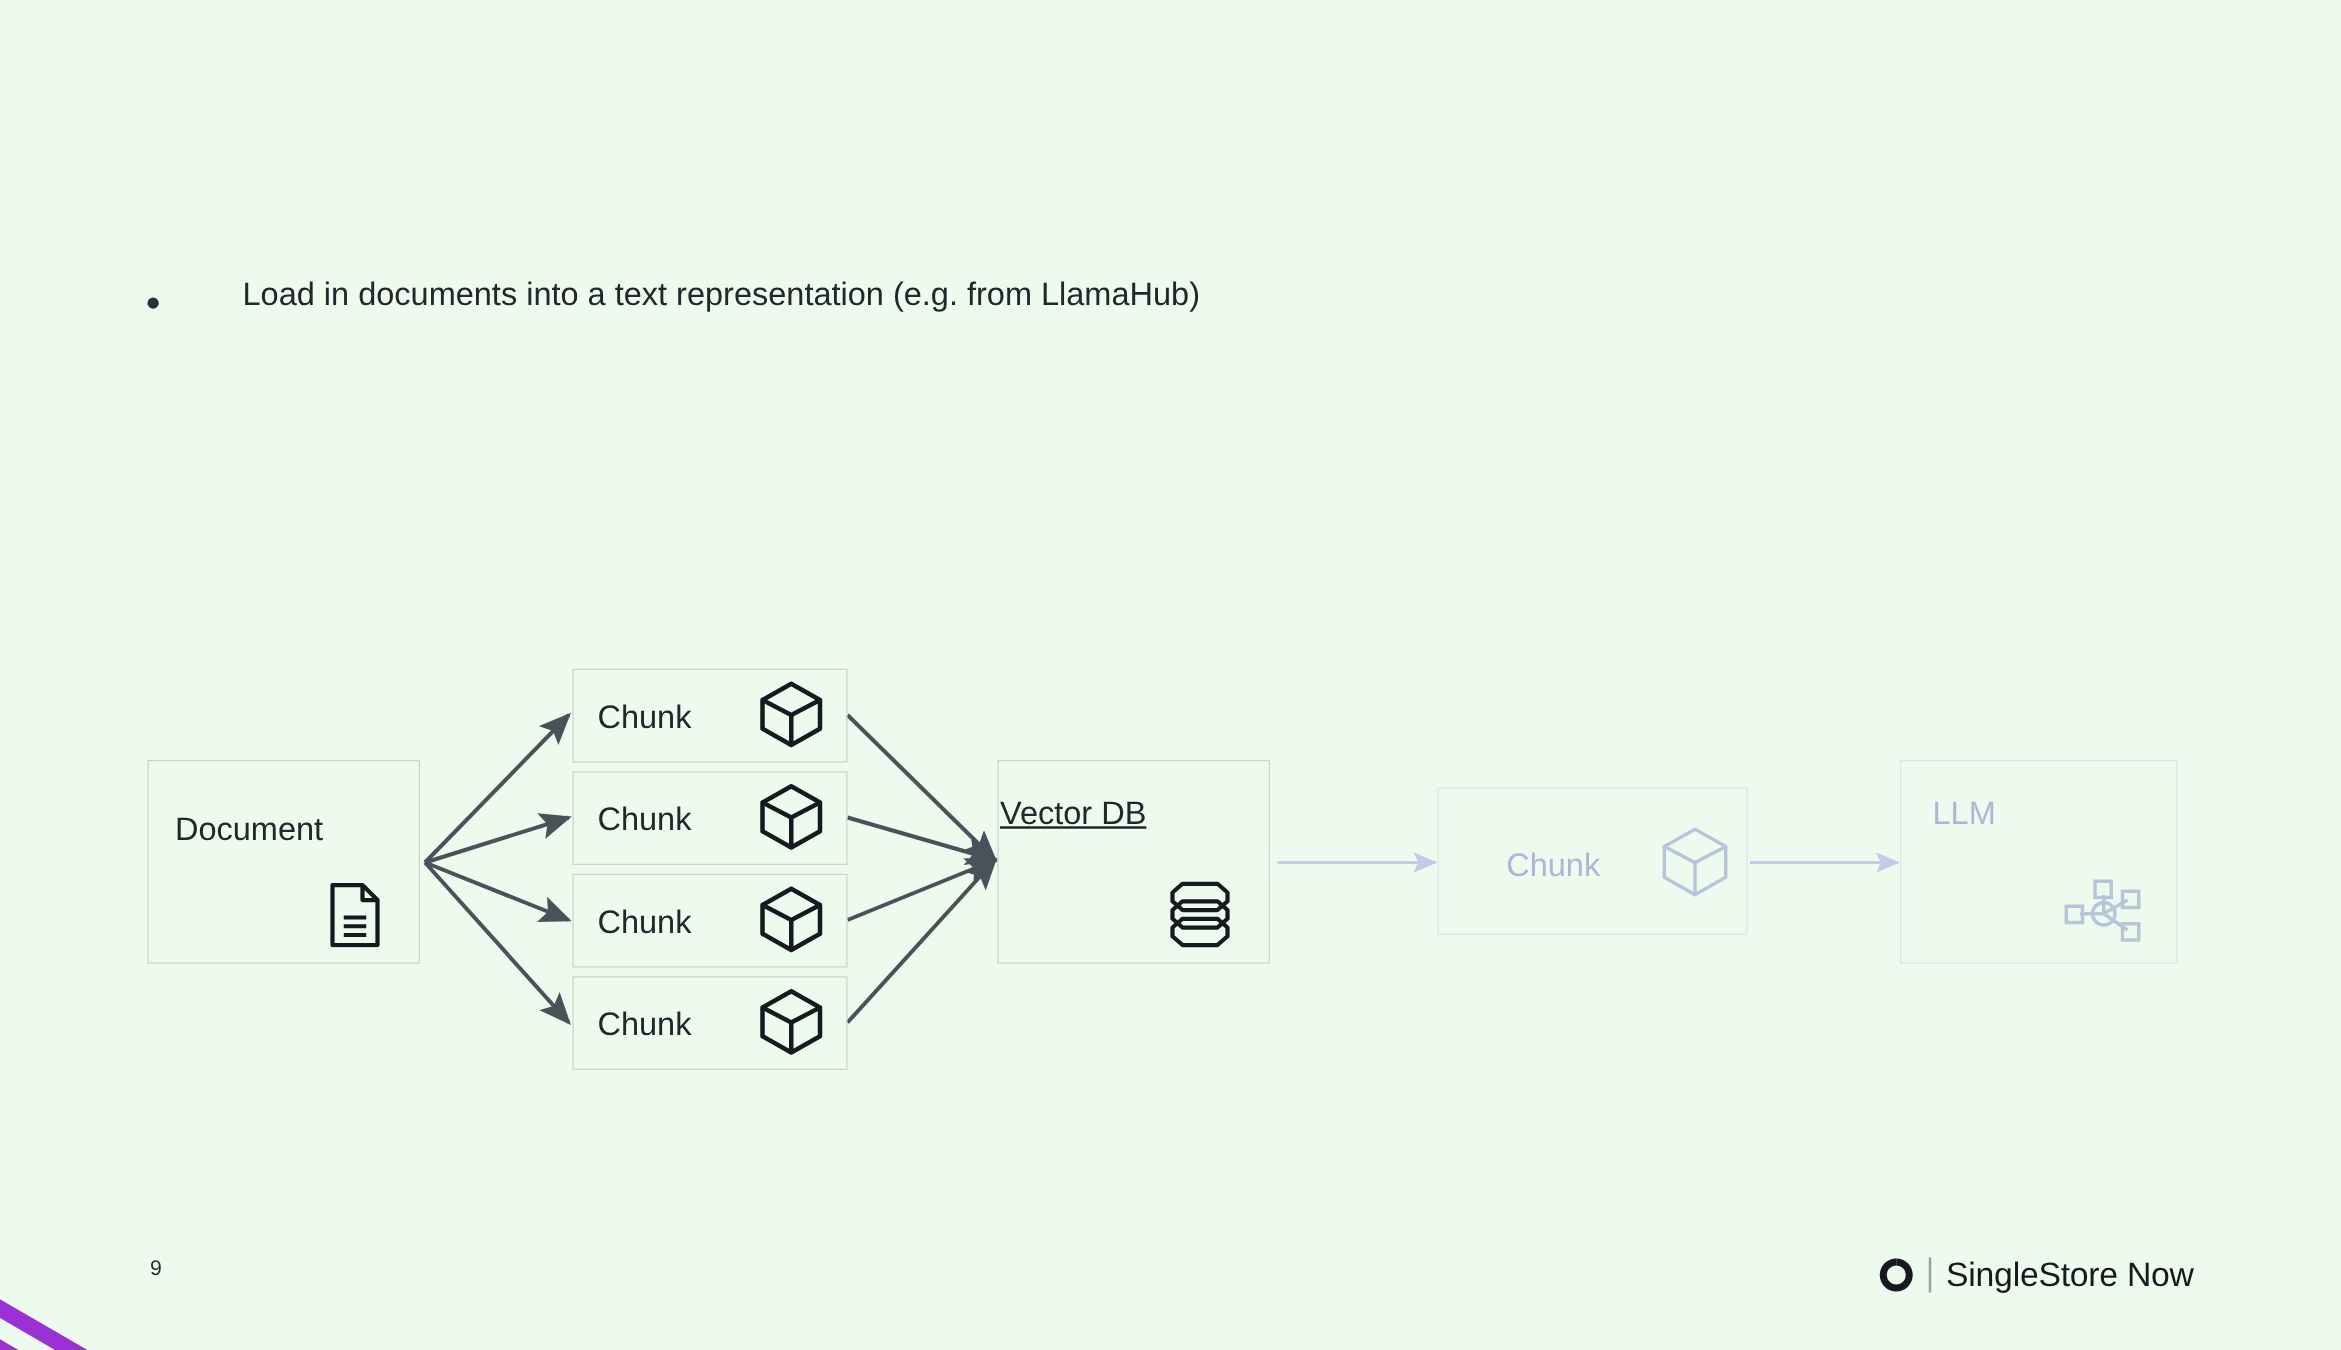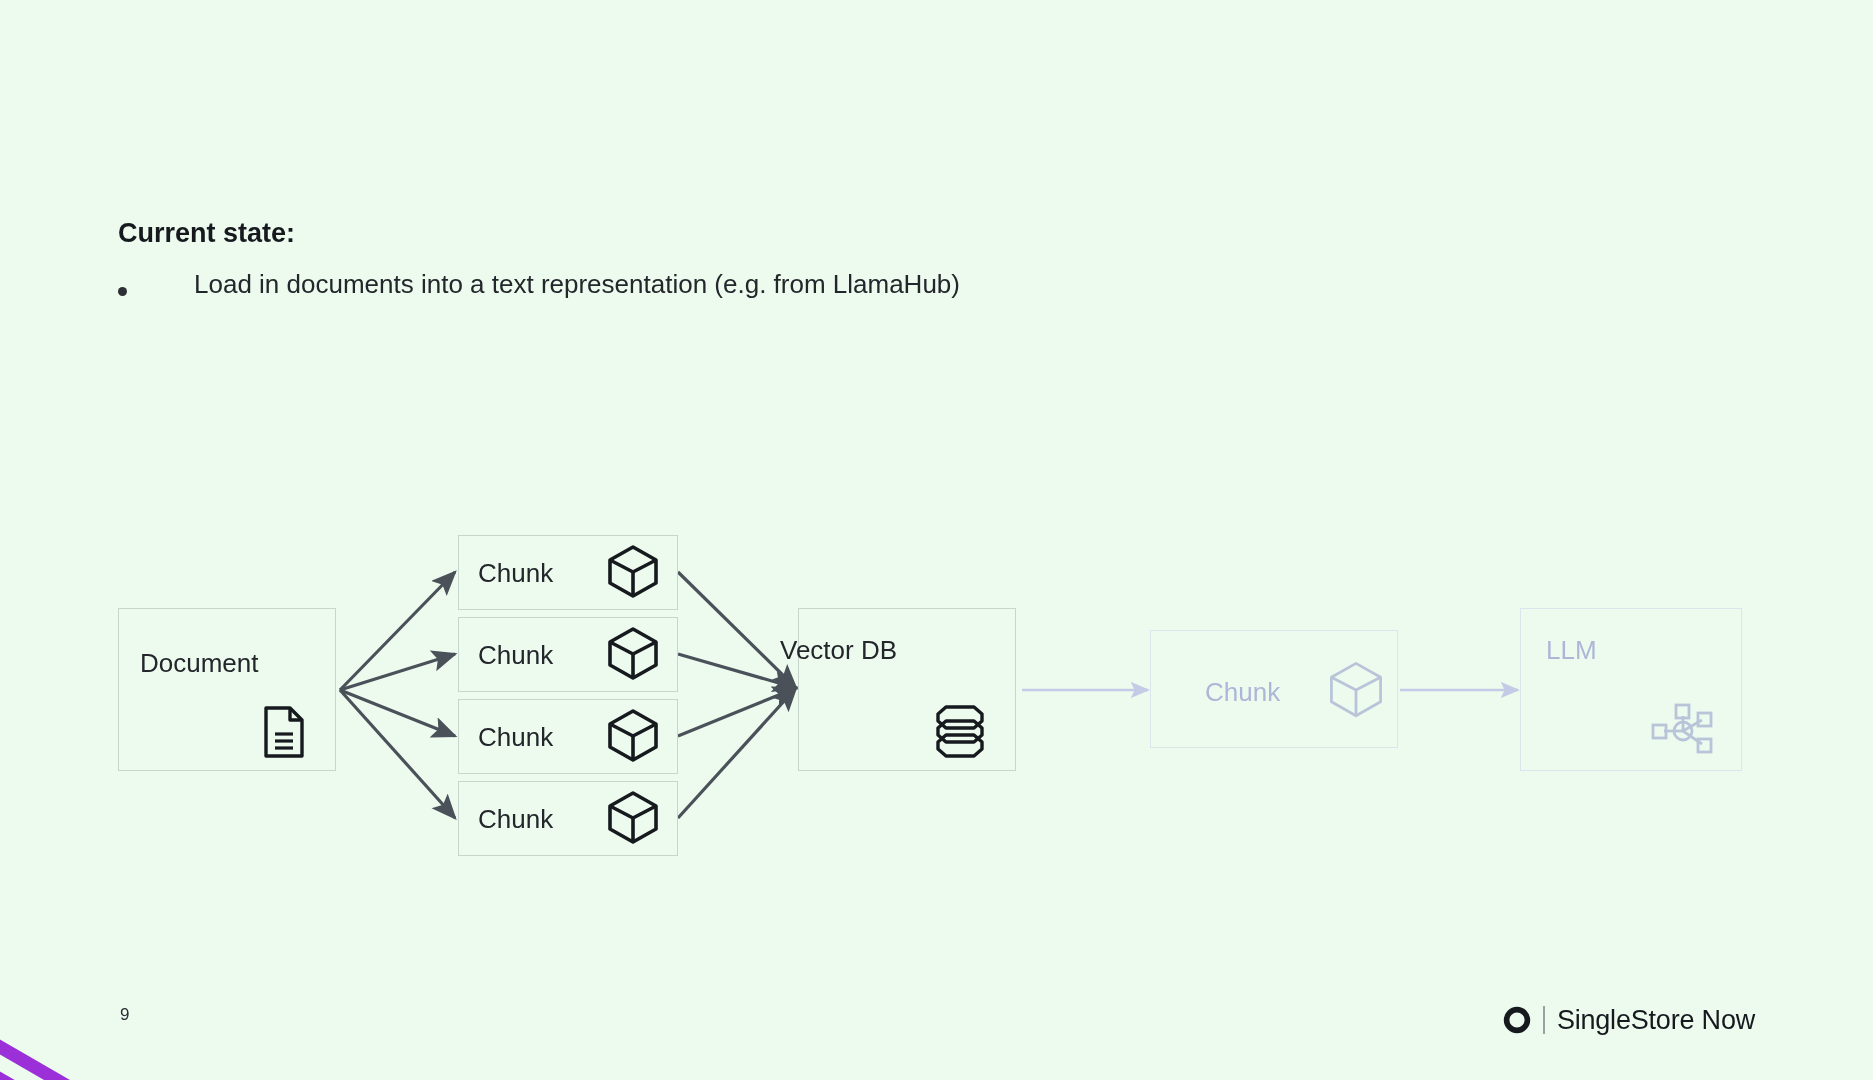--- a/index.html
+++ b/index.html
@@ -154,21 +154,20 @@
     pointer-events: none;
   }
 </style>
 </head>
 <body>
 
 <div id="slide">
 
 
   <div id="body-block">
-    <div id="section-heading">Current state:</div>
 
     <div class="bullet-row">
       <span class="bullet-dot"></span>
       <span class="bullet-text">Load in documents into a text representation (e.g. from LlamaHub)</span>
     </div>
   </div>
 
   <div id="diagram">
 
     <svg id="diagram-svg" width="1873" height="440" viewBox="0 0 1873 440">
@@ -247,21 +246,21 @@
     <div class="node-label" style="left:478px; top:374px;">Chunk</div>
     <div class="node-icon" style="left:604px; top:358px;">
       <svg width="58" height="58" viewBox="0 0 58 58">
         <path d="M29,5 L52,18 L52,41 L29,54 L6,41 L6,18 Z" fill="none" stroke="#16191d" stroke-width="3.6" stroke-linejoin="round"></path>
         <path d="M6,18 L29,30 L52,18" fill="none" stroke="#16191d" stroke-width="3.6" stroke-linejoin="round"></path>
         <line x1="29" y1="30" x2="29" y2="54" stroke="#16191d" stroke-width="3.6"></line>
       </svg>
     </div>
 
     <div class="node-box" style="left:798px; top:178px; width:218px; height:163px;"></div>
-    <div class="node-label" style="left:780px; top:205px;">Vector DB</div>
+    <div class="node-label" style="left:800px; top:205px;text-decoration:underline;">Vector DB</div>
     <div class="node-icon" style="left:932px; top:272px;">
       <svg width="56" height="58" viewBox="0 0 56 58">
         <g fill="none" stroke="#16191d" stroke-width="3.4" stroke-linejoin="round">
           <path d="M6,12 L14,5 L42,5 L50,12 L50,19 L42,26 L14,26 L6,19 Z"></path>
           <path d="M6,26 L14,19 L42,19 L50,26 L50,33 L42,40 L14,40 L6,33 Z"></path>
           <path d="M6,40 L14,33 L42,33 L50,40 L50,47 L42,54 L14,54 L6,47 Z"></path>
         </g>
       </svg>
     </div>
 

